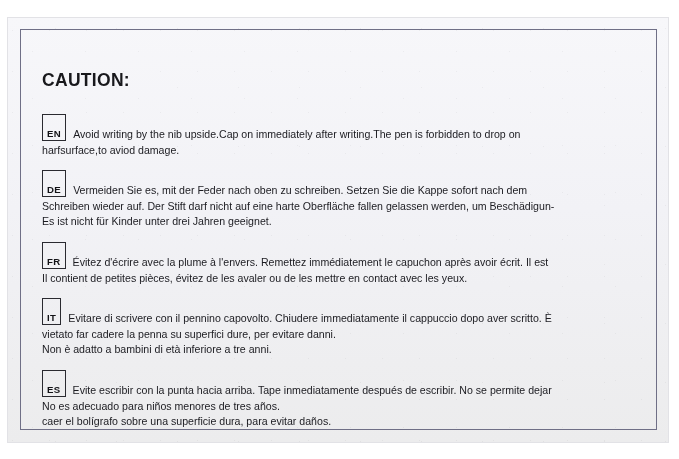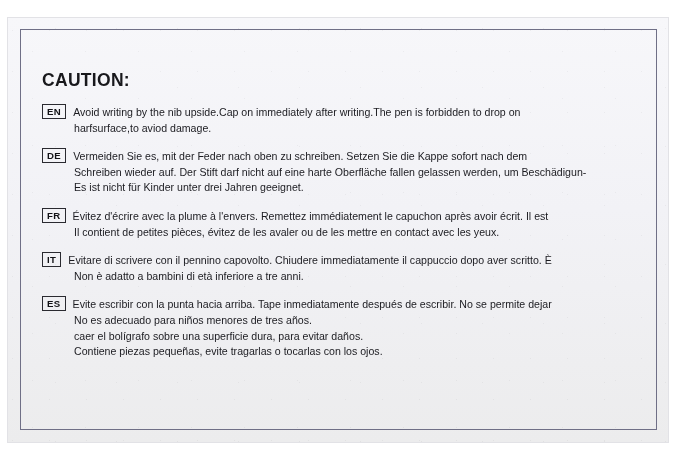--- a/index.html
+++ b/index.html
@@ -42,46 +42,45 @@
     position: absolute;
     left: 34px;
     top: 52px;
     width: 590px;
   }
   h1.caution {
     font-size: 17.5px;
     font-weight: bold;
     letter-spacing: 0.3px;
     color: #18181c;
-    margin: 0 0 13px 0;
+    margin: 0 0 23px 0;
     font-family: "Liberation Sans", sans-serif;
   }
   .block {
     margin-bottom: 12px;
     position: relative;
     color: #1b1b20;
     font-size: 10.6px;
     line-height: 15.6px;
   }
   .tag {
     display: inline-block;
     font-weight: bold;
     font-size: 9.6px;
     letter-spacing: 0.4px;
     border: 1px solid #2a2a30;
-    padding: 1px 4px 1px 4px;
+    padding: 13px 4px 1px 4px;
     margin-right: 7px;
     line-height: 11px;
     vertical-align: 1px;
     color: #121216;
     background: transparent;
   }
   .line {
     display: block;
-    margin-left: 32px;
   }
   .de .tag, .fr .tag, .it .tag, .es .tag { }
   
   #grain {
     position: absolute;
     inset: 0;
     pointer-events: none;
     opacity: 0.04;
     background-image:
       radial-gradient(circle at 12% 30%, #000 0.5px, transparent 0.6px),
@@ -110,23 +109,23 @@
       <span class="line">Es ist nicht für Kinder unter drei Jahren geeignet.</span>
     </div>
 
     <div class="block fr">
       <span class="tag">FR</span><span class="inline-text">Évitez d'écrire avec la plume à l'envers. Remettez immédiatement le capuchon après avoir écrit. Il est</span>
       <span class="line">Il contient de petites pièces, évitez de les avaler ou de les mettre en contact avec les yeux.</span>
     </div>
 
     <div class="block it">
       <span class="tag">IT</span><span class="inline-text">Evitare di scrivere con il pennino capovolto. Chiudere immediatamente il cappuccio dopo aver scritto. È</span>
+      <span class="line">vietato far cadere la penna su superfici dure, per evitare danni.</span>
       <span class="line">Non è adatto a bambini di età inferiore a tre anni.</span>
     </div>
 
     <div class="block es">
       <span class="tag">ES</span><span class="inline-text">Evite escribir con la punta hacia arriba. Tape inmediatamente después de escribir. No se permite dejar</span>
       <span class="line">No es adecuado para niños menores de tres años.</span>
       <span class="line">caer el bolígrafo sobre una superficie dura, para evitar daños.</span>
-      <span class="line">Contiene piezas pequeñas, evite tragarlas o tocarlas con los ojos.</span>
     </div>
   </div>
 </div>
 
 </body></html>

